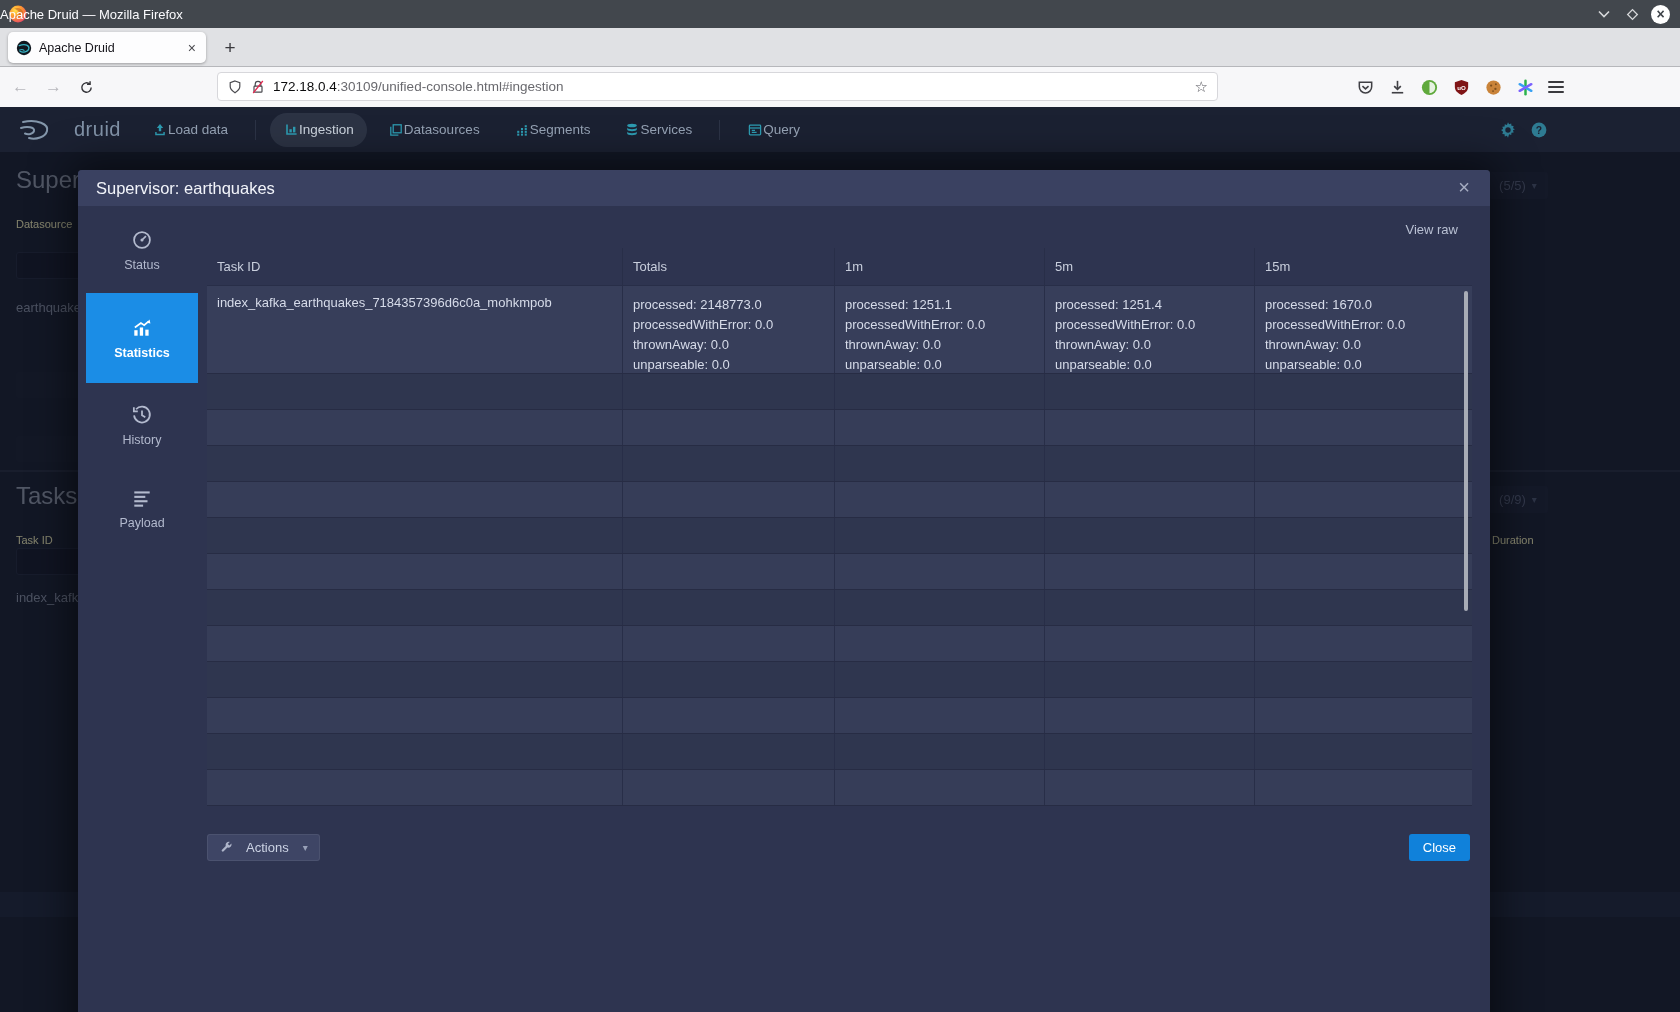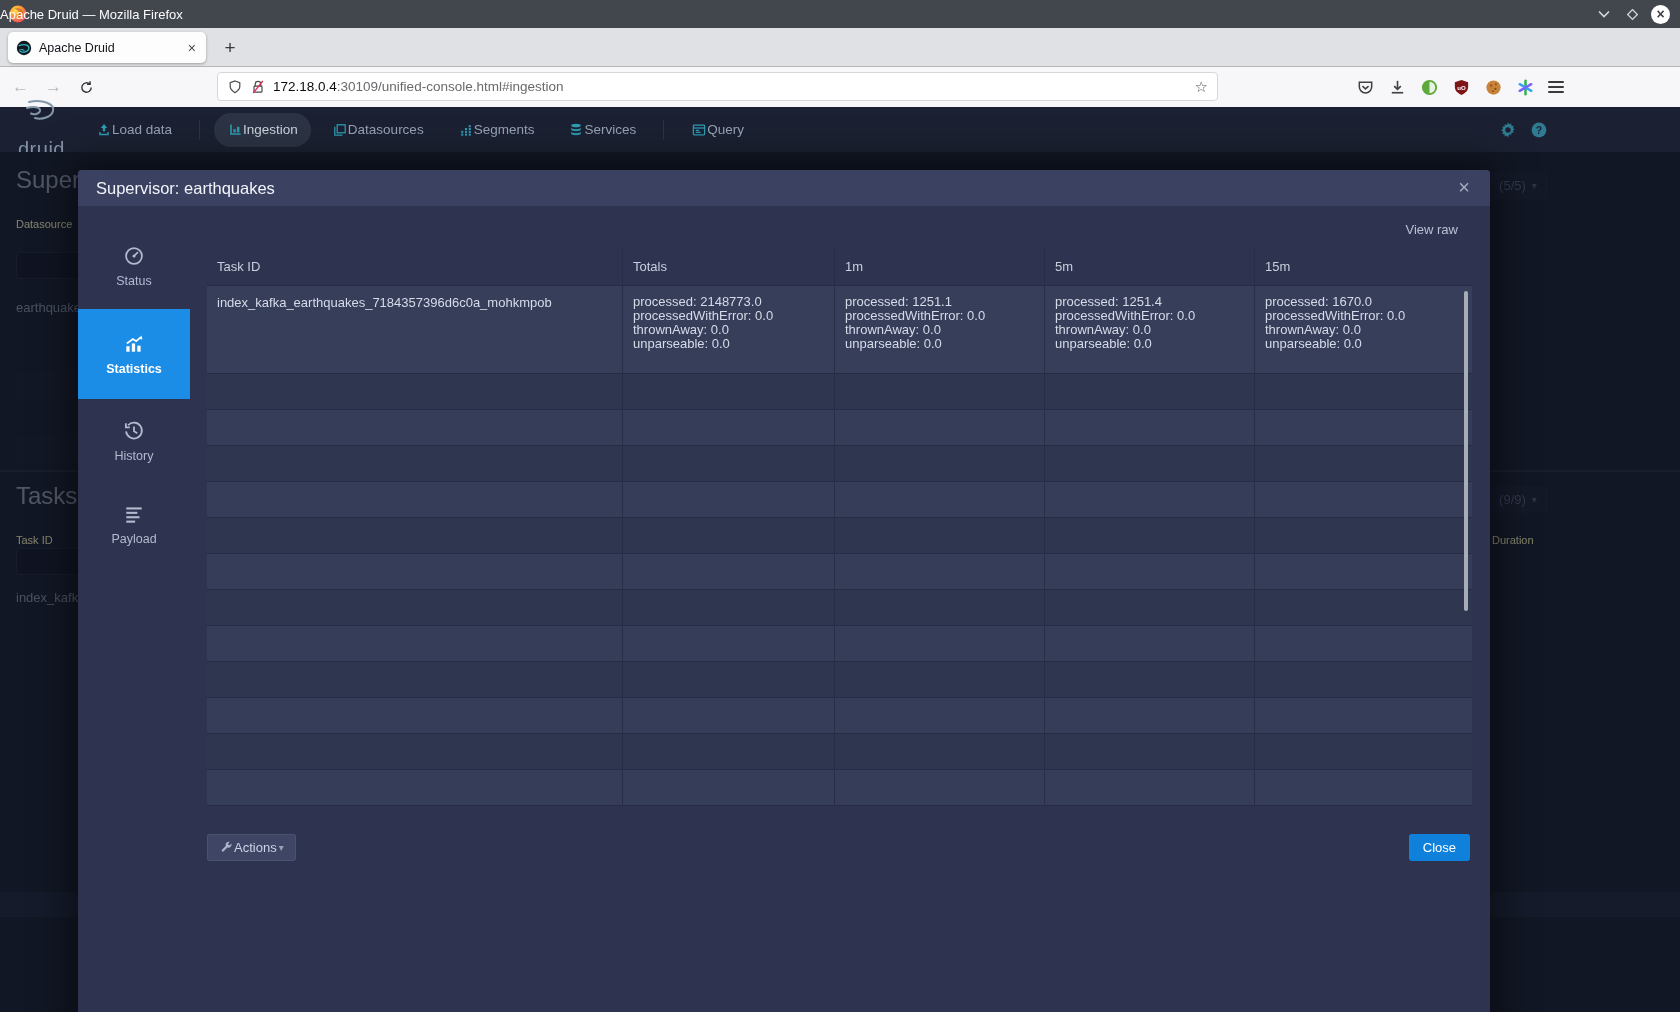--- a/index.html
+++ b/index.html
@@ -35,21 +35,21 @@
   .url-text{flex:1;font-size:13.5px;white-space:nowrap;overflow:hidden;}
   .url-host{color:#0c0c0d;} .url-rest{color:#69696e;}
   .star{font-size:15px;color:#55555c;flex:none;}
   .extrow{position:absolute;right:116px;top:0;height:40px;display:flex;align-items:center;gap:13px;}
   .ext{width:19px;height:19px;color:#3f3f44;}
   .hamburger{display:flex;flex-direction:column;gap:3.5px;width:16px;}
   .hamburger i{height:1.8px;background:#3a3a3e;border-radius:1px;}
 
   
   .dnav{position:absolute;left:0;top:107px;width:100%;height:45px;background:#1b2132;display:flex;align-items:center;padding-left:18px;}
-  .brand{display:flex;align-items:center;gap:16px;margin-right:14px;flex-direction:column;}
+  .brand{display:flex;align-items:center;gap:22px;margin-right:14px;}
   .brand-icon{width:34px;height:24px;}
   .brand-name{font-size:20px;color:#8293a8;letter-spacing:.5px;}
   .nav-sep{width:1px;height:20px;background:#2c3346;margin:0 10px;}
   .nav-item{display:flex;align-items:center;height:34px;padding:0 13px;margin:0 4px;border-radius:17px;
     font-size:13.5px;color:#96a3b5;white-space:nowrap;}
   .nav-item .nicon{width:16px;height:16px;color:#2d9cb2;flex:none;}
   .nav-item.active{background:rgba(138,152,168,.16);color:#ccd4de;}
   .dnav-right{position:absolute;right:132px;display:flex;gap:13px;align-items:center;}
   .dnav-right .nicon{width:18px;height:18px;color:#2e7b92;}
 
@@ -67,42 +67,42 @@
   .bg-band{position:absolute;left:0;width:100%;height:25px;background:#232a43;}
   .dim-overlay{position:absolute;left:0;top:152px;width:100%;height:860px;background:rgba(8,11,20,.5);}
 
   
   .modal{position:absolute;left:78px;top:170px;width:1412px;height:904px;background:#2e3450;border-radius:4px;
     box-shadow:0 0 40px 6px rgba(0,0,0,.55);}
   .modal-header{position:absolute;left:0;top:0;width:100%;height:36px;background:#3a4161;border-radius:4px 4px 0 0;
     display:flex;align-items:center;padding:0 18px;}
   .modal-title{font-size:16.5px;color:#f2f4fa;}
   .modal-x{position:absolute;right:14px;top:4px;font-size:20px;color:#a6adc2;padding:2px 6px;}
-  .side-tabs{position:absolute;left:0;top:36px;width:112px;display:flex;flex-direction:column;padding-top:20px;}
+  .side-tabs{position:absolute;left:8px;top:36px;width:112px;display:flex;flex-direction:column;padding-top:4px;}
   .side-tab{width:112px;height:81px;display:flex;flex-direction:column;align-items:center;justify-content:center;
     gap:7px;font-size:12.5px;color:#b3bace;margin-bottom:2px;}
   .side-tab .sicon{width:22px;height:22px;}
   .side-tab.active{height:90px;background:#1b8de6;color:#ffffff;font-weight:bold;}
   .view-raw{position:absolute;top:52px;right:32px;font-size:13px;color:#b9c0d3;}
 
   .stat-table{position:absolute;left:129px;top:78px;width:1265px;}
   .trow,.thead-row{display:grid;grid-template-columns:416px 212px 210px 210px 217px;}
   .thead-row{height:38px;border-bottom:1px solid #282e48;}
   .th{font-size:13px;color:#c9cfdd;line-height:37px;padding-left:10px;border-right:1px solid #282e48;overflow:hidden;white-space:nowrap;}
   .th:last-child{border-right:none;}
   .td{border-right:1px solid #282e48;padding:9px 10px;font-size:13px;color:#d6dbe9;overflow:hidden;}
   .td:last-child{border-right:none;}
-  .pre{white-space:pre-line;line-height:14px;}
+  .pre{white-space:pre-line;line-height:20px;}
   .row-data{height:88px;background:#373e5a;border-bottom:1px solid #272c44;}
   .row-empty{height:36px;border-bottom:1px solid #272c44;}
   .row-dark{background:#2f364f;} .row-light{background:#363d58;}
   .mscroll{position:absolute;left:1386px;top:121px;width:4px;height:320px;background:#a8acb6;border-radius:2px;}
 
   .actions-btn{position:absolute;left:129px;top:664px;height:27px;background:#3e4565;border:1px solid rgba(255,255,255,.07);
-    border-radius:3px;display:flex;align-items:center;gap:0;padding:0 11px;font-size:13px;color:#ccd3e4;}
+    border-radius:3px;display:flex;align-items:center;gap:12px;padding:0 11px;font-size:13px;color:#ccd3e4;}
   .actions-btn .wicon{width:15px;height:15px;color:#aeb5ca;}
   .actions-btn .caret{font-size:10px;color:#98a0b8;margin-left:2px;}
   .close-btn{position:absolute;right:20px;top:664px;height:27px;background:#1081da;border-radius:3px;
     display:flex;align-items:center;padding:0 14px;font-size:13px;color:#fff;}
 </style>
 </head>
 <body>
 
 <div class="screen">
 

